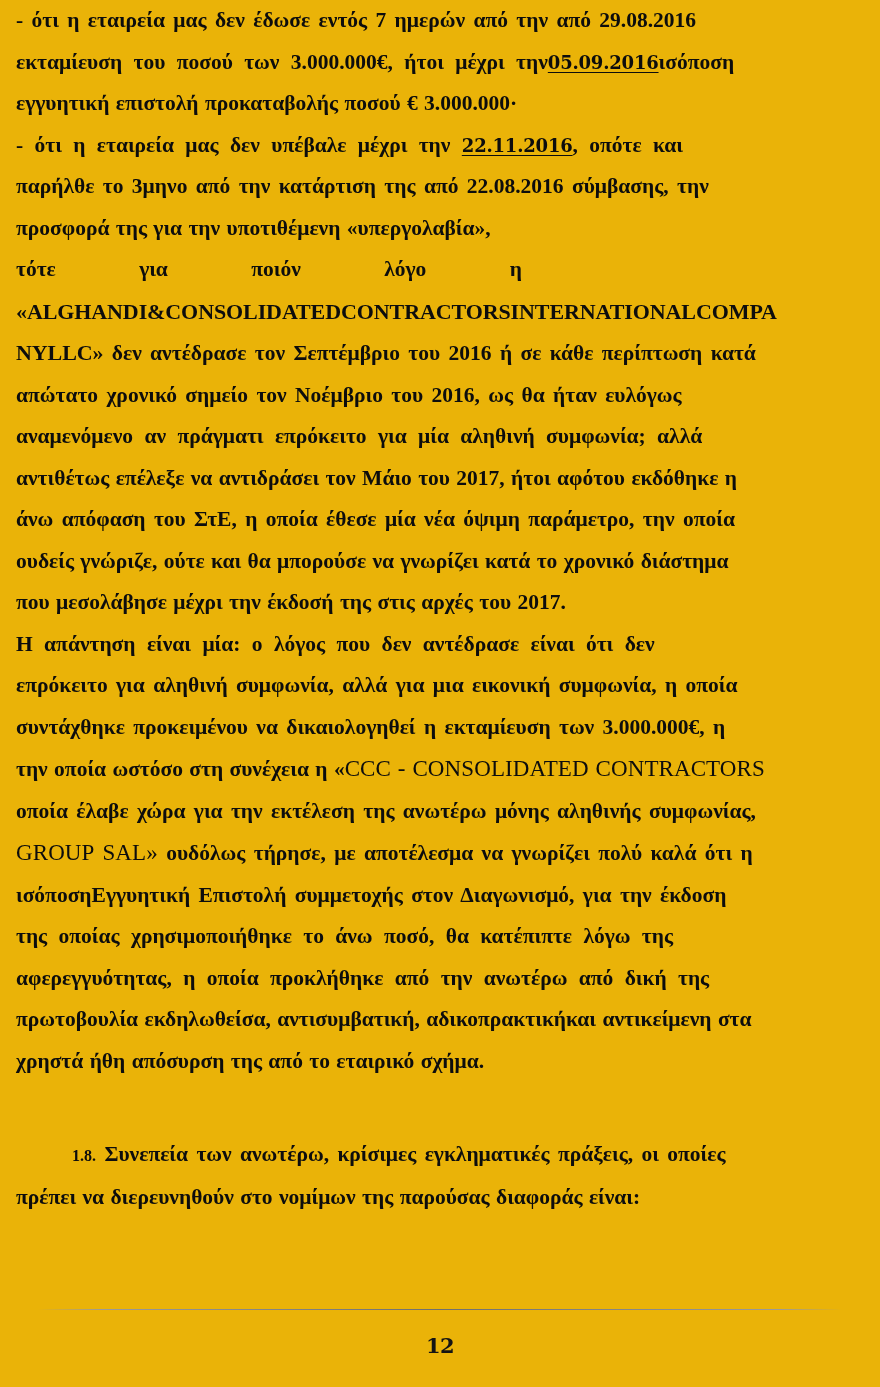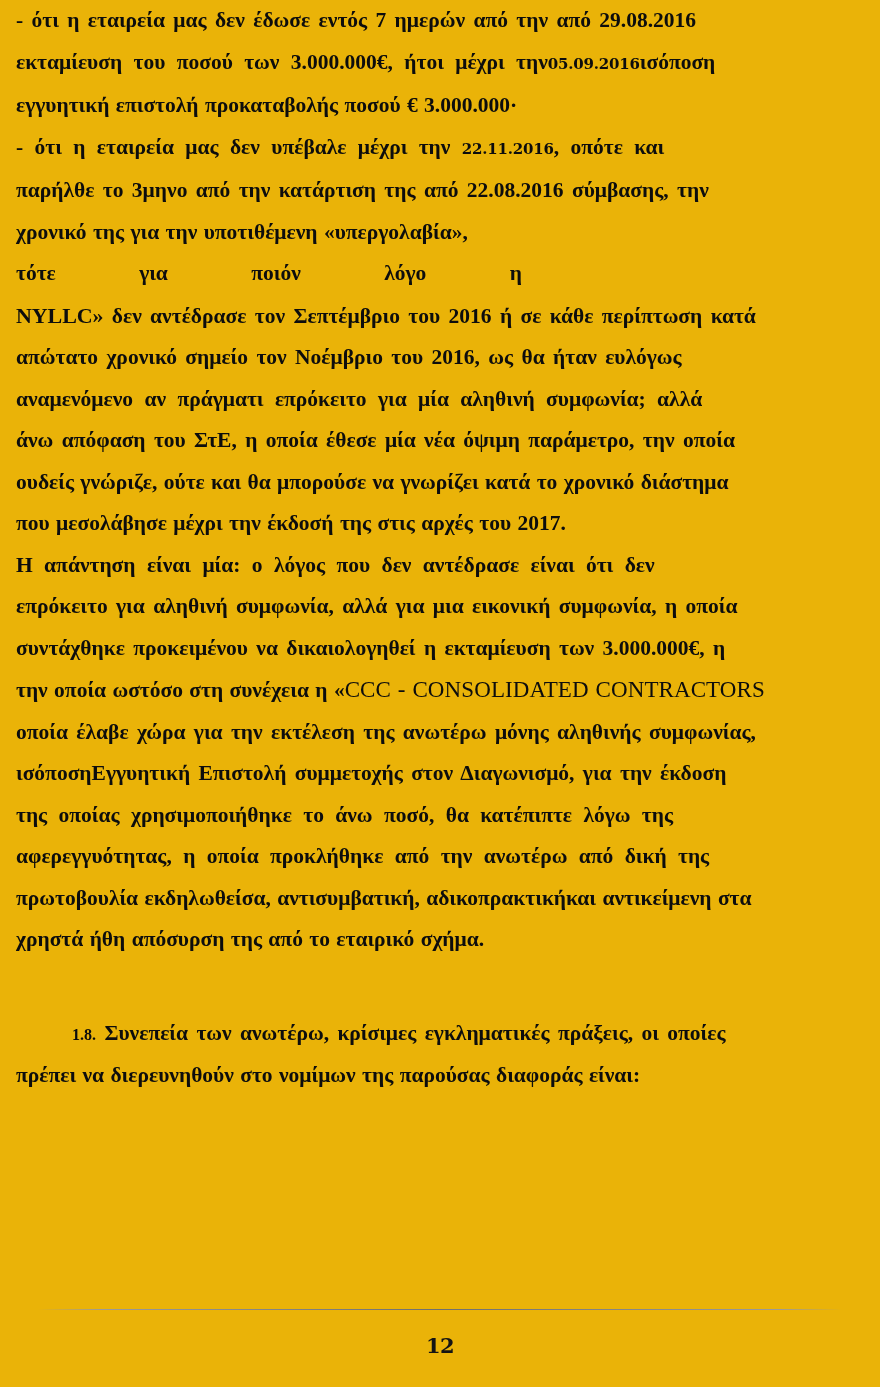--- a/index.html
+++ b/index.html
@@ -59,21 +59,22 @@
   .ws-1 { word-spacing: 1px; }
   .ws-2 { word-spacing: 3px; }
   .ws-3 { word-spacing: 6px; }
   .ws-4 { word-spacing: 10px; }
   .ws-5 { word-spacing: 16px; }
 
   
   .date-underline {
     font-family: "DejaVu Serif", "Liberation Serif", serif;
     font-weight: bold;
-    font-size: 15px;
+    font-size: 18px;
+    text-decoration: underline;
     text-underline-offset: 3px;
     letter-spacing: -0.2px;
   }
 
   .latin-heavy {
     font-family: "Liberation Serif", "DejaVu Serif", serif;
     font-weight: bold;
     font-size: 22px;
     letter-spacing: -0.1px;
   }
@@ -137,39 +138,42 @@
 
     <p class="para">
       <span class="line ws-2">- ότι η εταιρεία μας  δεν έδωσε  εντός 7 ημερών από την από 29.08.2016</span>
       <span class="line ws-3"><span>εκταμίευση   του  ποσού  των  3.000.000€,  ήτοι  μέχρι   την</span><span class="date-underline">05.09.2016</span><span>ισόποση</span></span>
       <span class="line last ws-1">εγγυητική  επιστολή προκαταβολής ποσού € 3.000.000·</span>
     </p>
 
     <p class="para">
       <span class="line ws-3"><span>- ότι  η εταιρεία μας   δεν   υπέβαλε  μέχρι   την  </span><span class="date-underline">22.11.2016</span><span>, οπότε και</span></span>
       <span class="line ws-2">παρήλθε    το 3μηνο   από   την κατάρτιση   της από 22.08.2016 σύμβασης, την</span>
-      <span class="line last ws-1">χρονικό  της για  την υποτιθέμενη «υπεργολαβία»,</span>
+      <span class="line last ws-1">προσφορά  της για  την υποτιθέμενη «υπεργολαβία»,</span>
     </p>
 
     <p class="para">
       <span class="line ws-5" style="word-spacing:78px;">τότε για ποιόν λόγο η</span>
+      <span class="line last latin-heavy">«ALGHANDI&amp;CONSOLIDATEDCONTRACTORSINTERNATIONALCOMPA</span>
       <span class="line ws-2"><span class="latin-heavy">NYLLC»</span><span> δεν  αντέδρασε  τον  Σεπτέμβριο  του  2016  ή  σε  κάθε  περίπτωση  κατά</span></span>
       <span class="line ws-2">απώτατο  χρονικό  σημείο  τον  Νοέμβριο  του   2016,  ως   θα   ήταν ευλόγως</span>
       <span class="line ws-3">αναμενόμενο αν πράγματι   επρόκειτο για μία   αληθινή   συμφωνία; αλλά</span>
+      <span class="line ws-1">αντιθέτως  επέλεξε να  αντιδράσει τον Μάιο του 2017, ήτοι αφότου  εκδόθηκε  η</span>
       <span class="line ws-2">άνω απόφαση του ΣτΕ, η οποία έθεσε μία νέα όψιμη παράμετρο, την οποία</span>
       <span class="line ws-1">ουδείς  γνώριζε,  ούτε και θα μπορούσε να  γνωρίζει κατά το χρονικό διάστημα</span>
       <span class="line last ws-1">που μεσολάβησε μέχρι την έκδοσή  της  στις αρχές του 2017.</span>
     </p>
 
     <p class="para">
       <span class="line ws-3">Η  απάντηση  είναι  μία: ο λόγος    που    δεν αντέδρασε είναι ότι δεν</span>
       <span class="line ws-2">επρόκειτο  για   αληθινή συμφωνία, αλλά για μια εικονική συμφωνία, η οποία</span>
       <span class="line ws-2">συντάχθηκε  προκειμένου  να   δικαιολογηθεί η   εκταμίευση των 3.000.000€,   η</span>
       <span class="line ws-1"><span>την οποία ωστόσο στη συνέχεια η «</span><span class="latin-light">CCC - CONSOLIDATED CONTRACTORS</span></span>
       <span class="line ws-2">οποία έλαβε  χώρα  για  την εκτέλεση  της ανωτέρω μόνης αληθινής  συμφωνίας,</span>
+      <span class="line ws-2"><span class="latin-light">GROUP SAL»</span><span> ουδόλως  τήρησε, με αποτέλεσμα να  γνωρίζει πολύ καλά ότι η</span></span>
       <span class="line ws-2">ισόποσηΕγγυητική  Επιστολή  συμμετοχής στον Διαγωνισμό, για  την έκδοση</span>
       <span class="line ws-3">της  οποίας  χρησιμοποιήθηκε  το  άνω  ποσό,  θα     κατέπιπτε  λόγω     της</span>
       <span class="line ws-3">αφερεγγυότητας, η  οποία  προκλήθηκε  από  την  ανωτέρω  από  δική    της</span>
       <span class="line ws-1">πρωτοβουλία εκδηλωθείσα,  αντισυμβατική, αδικοπρακτικήκαι αντικείμενη στα</span>
       <span class="line last ws-1">χρηστά ήθη απόσυρση της από το εταιρικό σχήμα.</span>
     </p>
 
     <div class="spacer-lg"></div>
 
     <p class="para">

